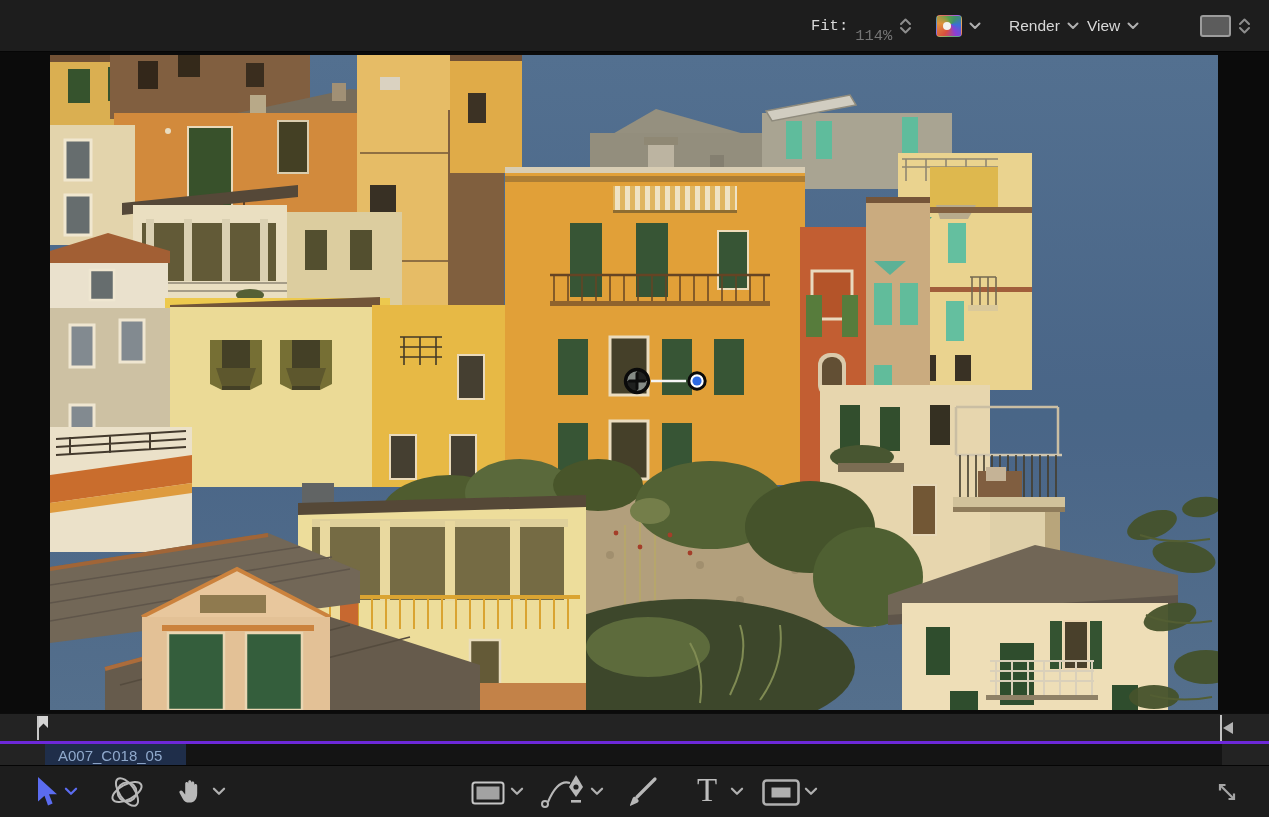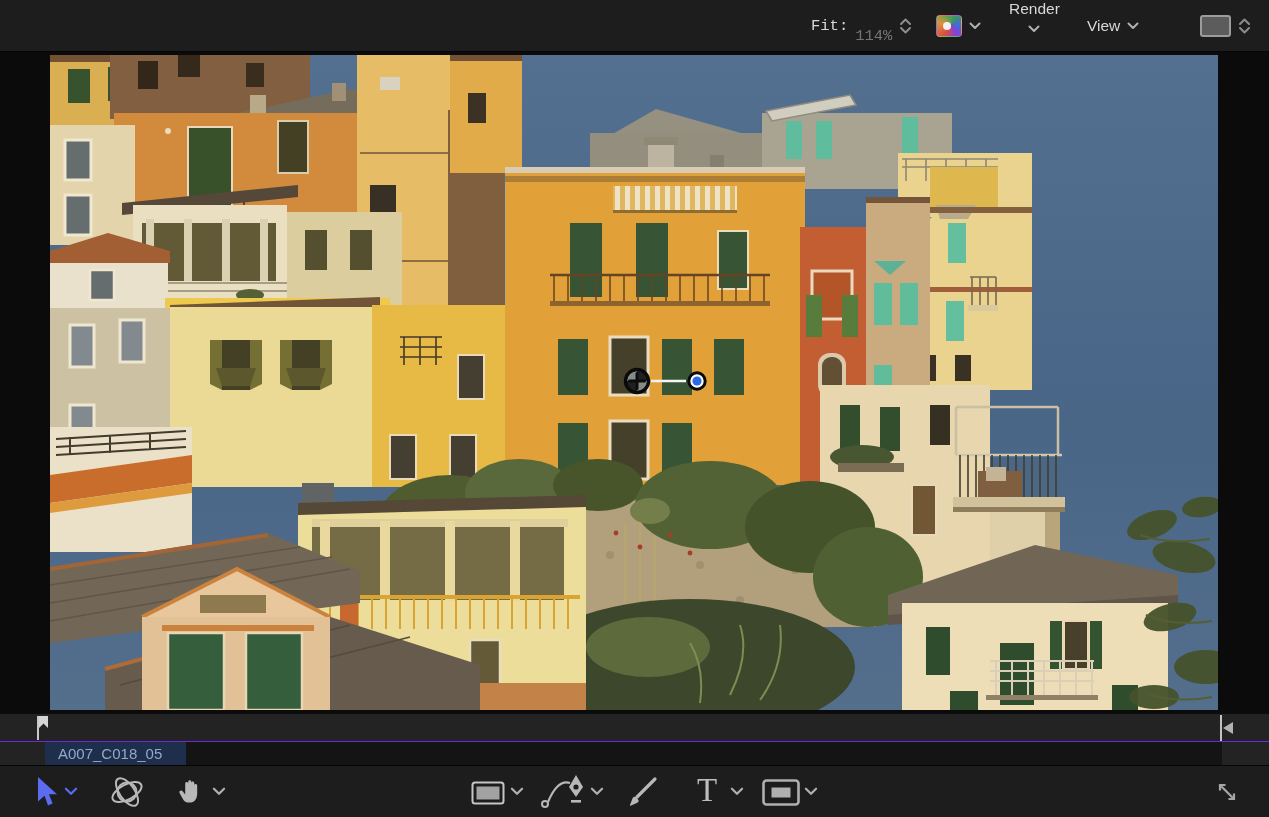--- a/index.html
+++ b/index.html
@@ -28,21 +28,21 @@
   .photo-wrap{position:absolute;left:50px;top:3px;width:1168px;height:655px;}
   .photo-wrap svg{display:block;}
   .canvas-overlay{position:absolute;left:0;top:0;}
 
   
   .ruler-strip{position:absolute;top:713px;left:0;width:1269px;height:28px;background:#232323;
                border-top:1px solid #0d0d0d;}
   .marker-flag{position:absolute;left:34px;top:1px;}
   .end-marker{position:absolute;left:1214px;top:1px;}
   .clip-strip{position:absolute;top:741px;left:0;width:1269px;height:24px;background:#232323;
-              border-top:1px solid #6d28d9;}
+              border-top:3px solid #6d28d9;}
   .clip-bar{position:absolute;left:45px;top:0;width:1177px;height:24px;background:#141414;}
   .clip-chip{position:absolute;left:0;top:0;height:24px;min-width:141px;box-sizing:border-box;
              background:var(--selection-bg,#1f2e4a);color:var(--selection-text,#90a9cc);
              font-size:15px;line-height:24px;padding:0 14px 0 13px;}
 
   
   .bottom-toolbar{position:absolute;top:765px;left:0;width:1269px;height:52px;background:#1d1d1d;
                   border-top:1px solid #050505;}
   .tool{position:absolute;}
   .ticon path,.ticon circle,.ticon ellipse,.ticon rect,.ticon line{vector-effect:none;}
@@ -63,21 +63,21 @@
       </svg>
     </div>
 
     <div class="tb-group" style="left:936px;">
       <span class="color-swatch"></span>
       <svg class="chev" width="12" height="8" viewBox="0 0 12 8">
         <path d="M1.5 1.5 L6 6 L10.5 1.5"></path>
       </svg>
     </div>
 
-    <div class="tb-group" style="left:1009px;flex-direction:column;">
+    <div class="tb-group" style="left:1009px;">
       <span>Render</span>
       <svg class="chev" width="12" height="8" viewBox="0 0 12 8">
         <path d="M1.5 1.5 L6 6 L10.5 1.5"></path>
       </svg>
     </div>
 
     <div class="tb-group" style="left:1087px;">
       <span>View</span>
       <svg class="chev" width="12" height="8" viewBox="0 0 12 8">
         <path d="M1.5 1.5 L6 6 L10.5 1.5"></path>

